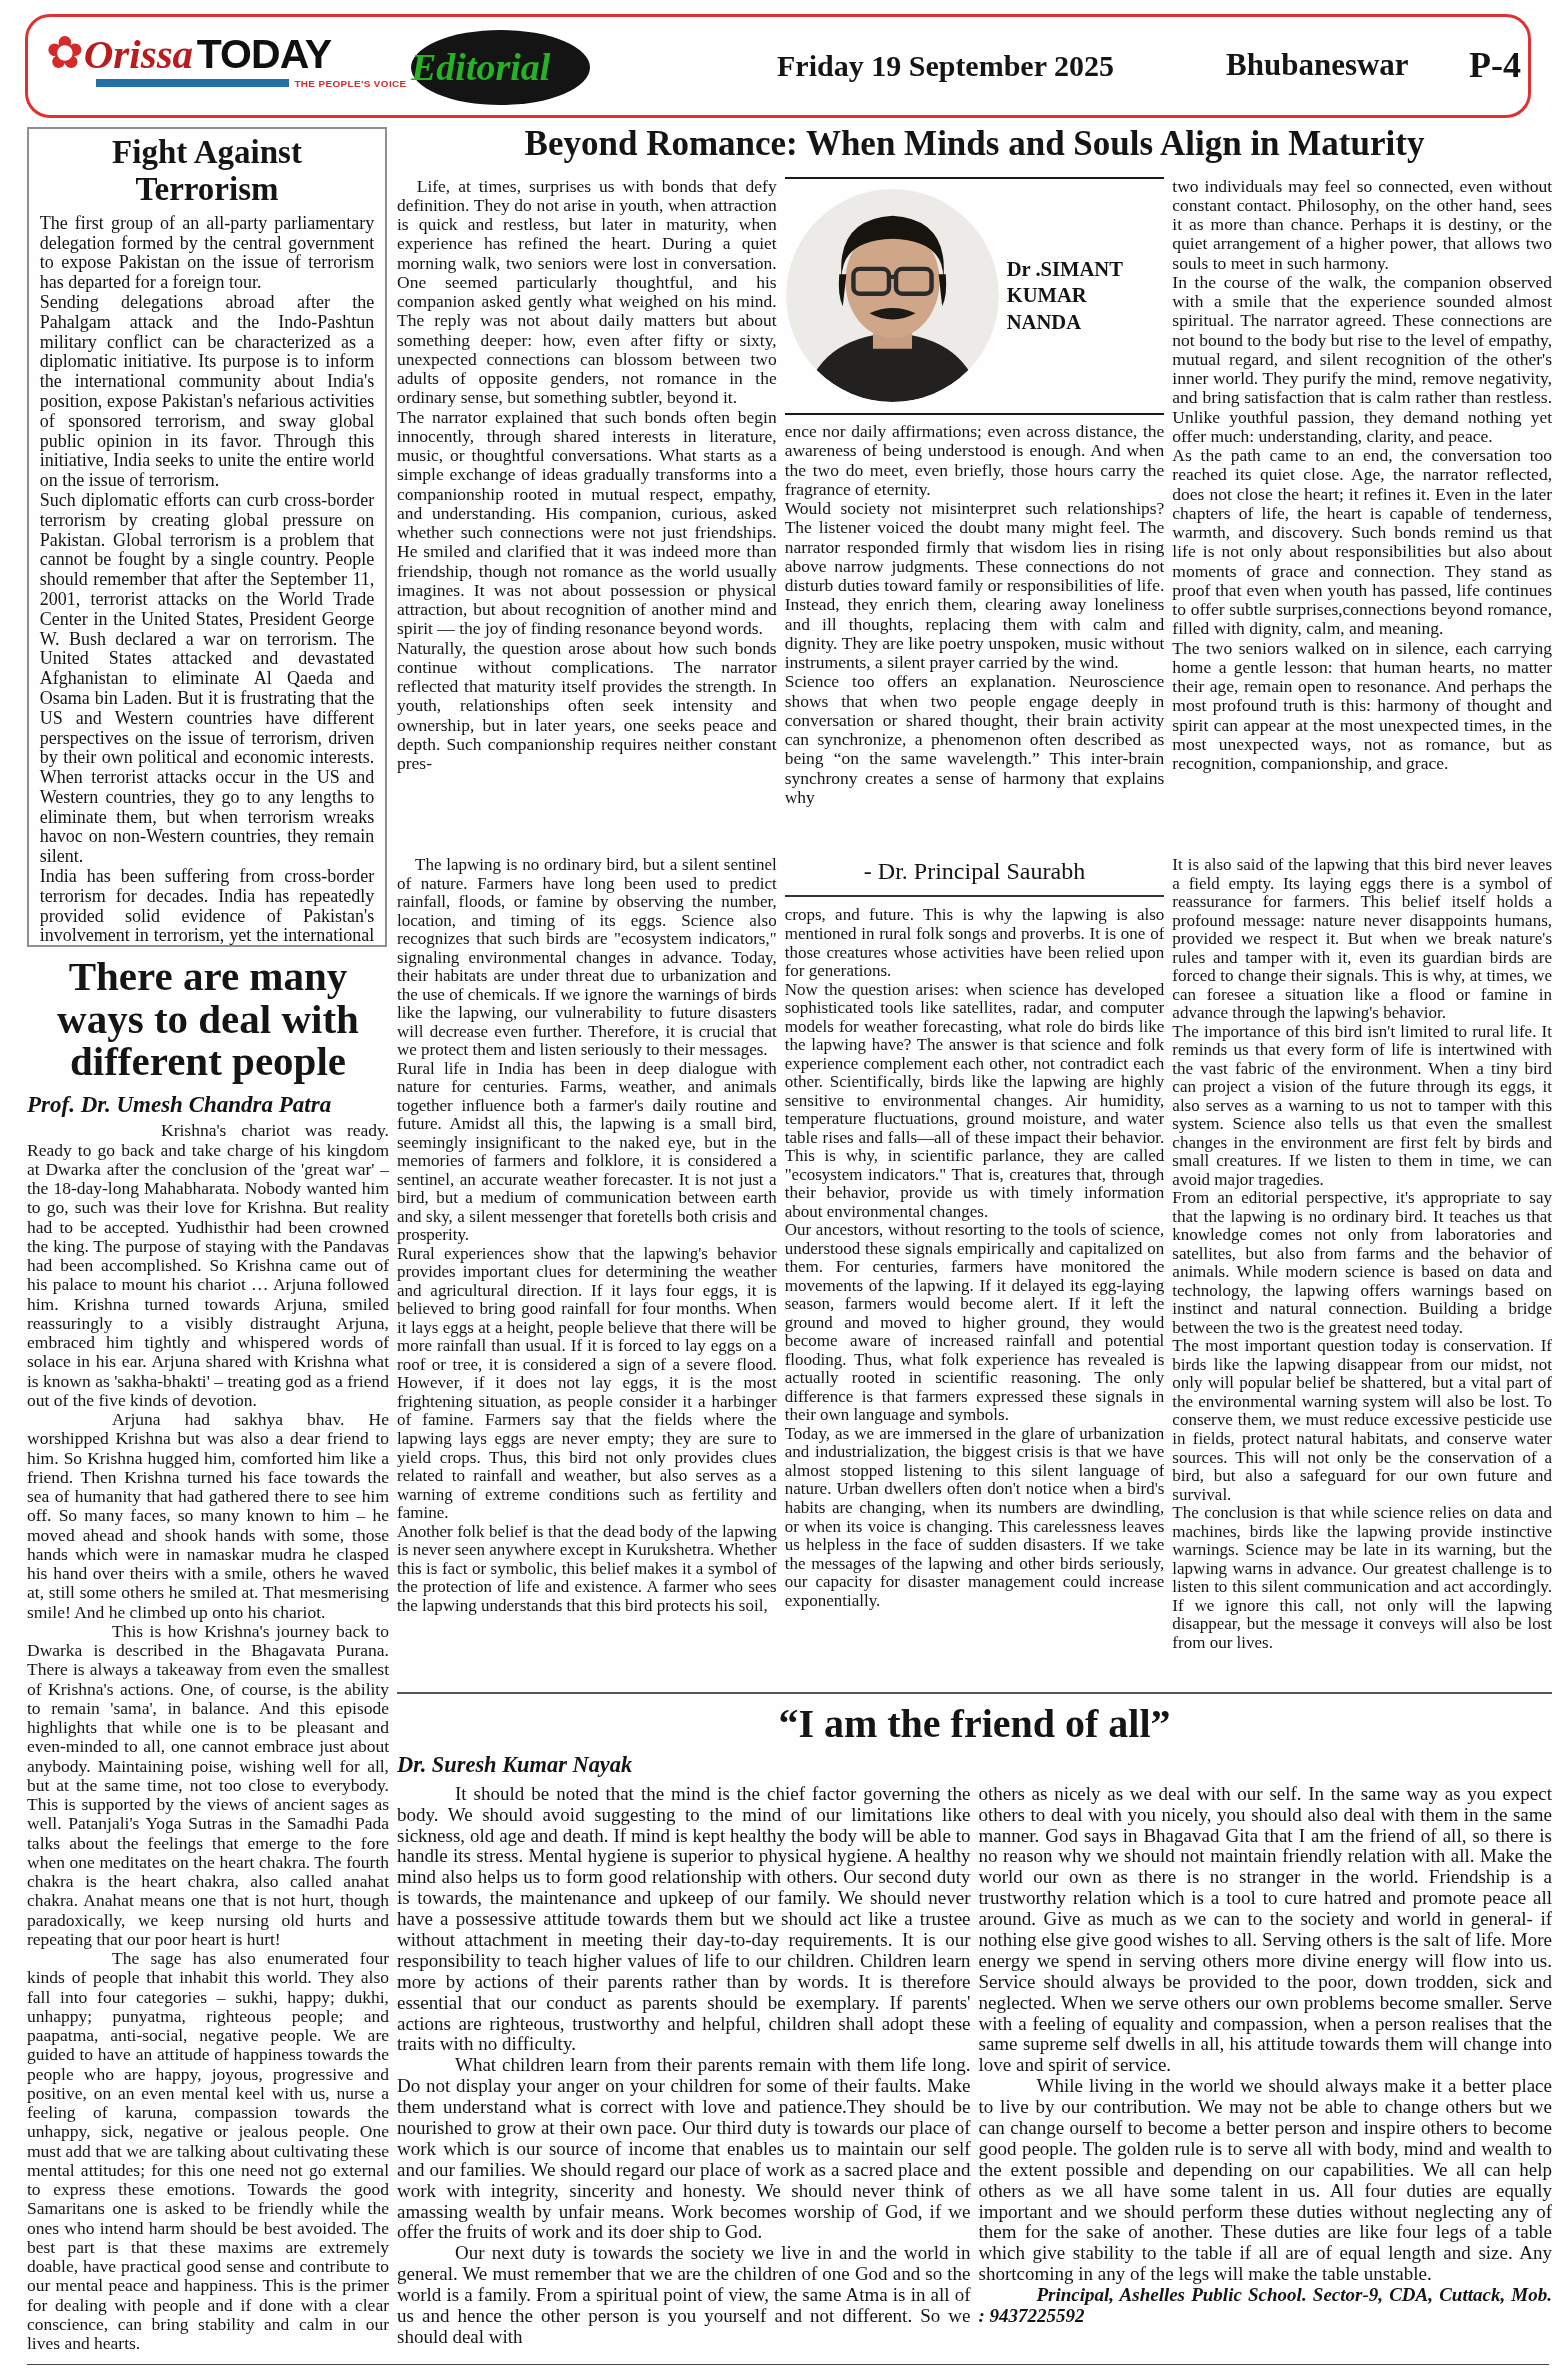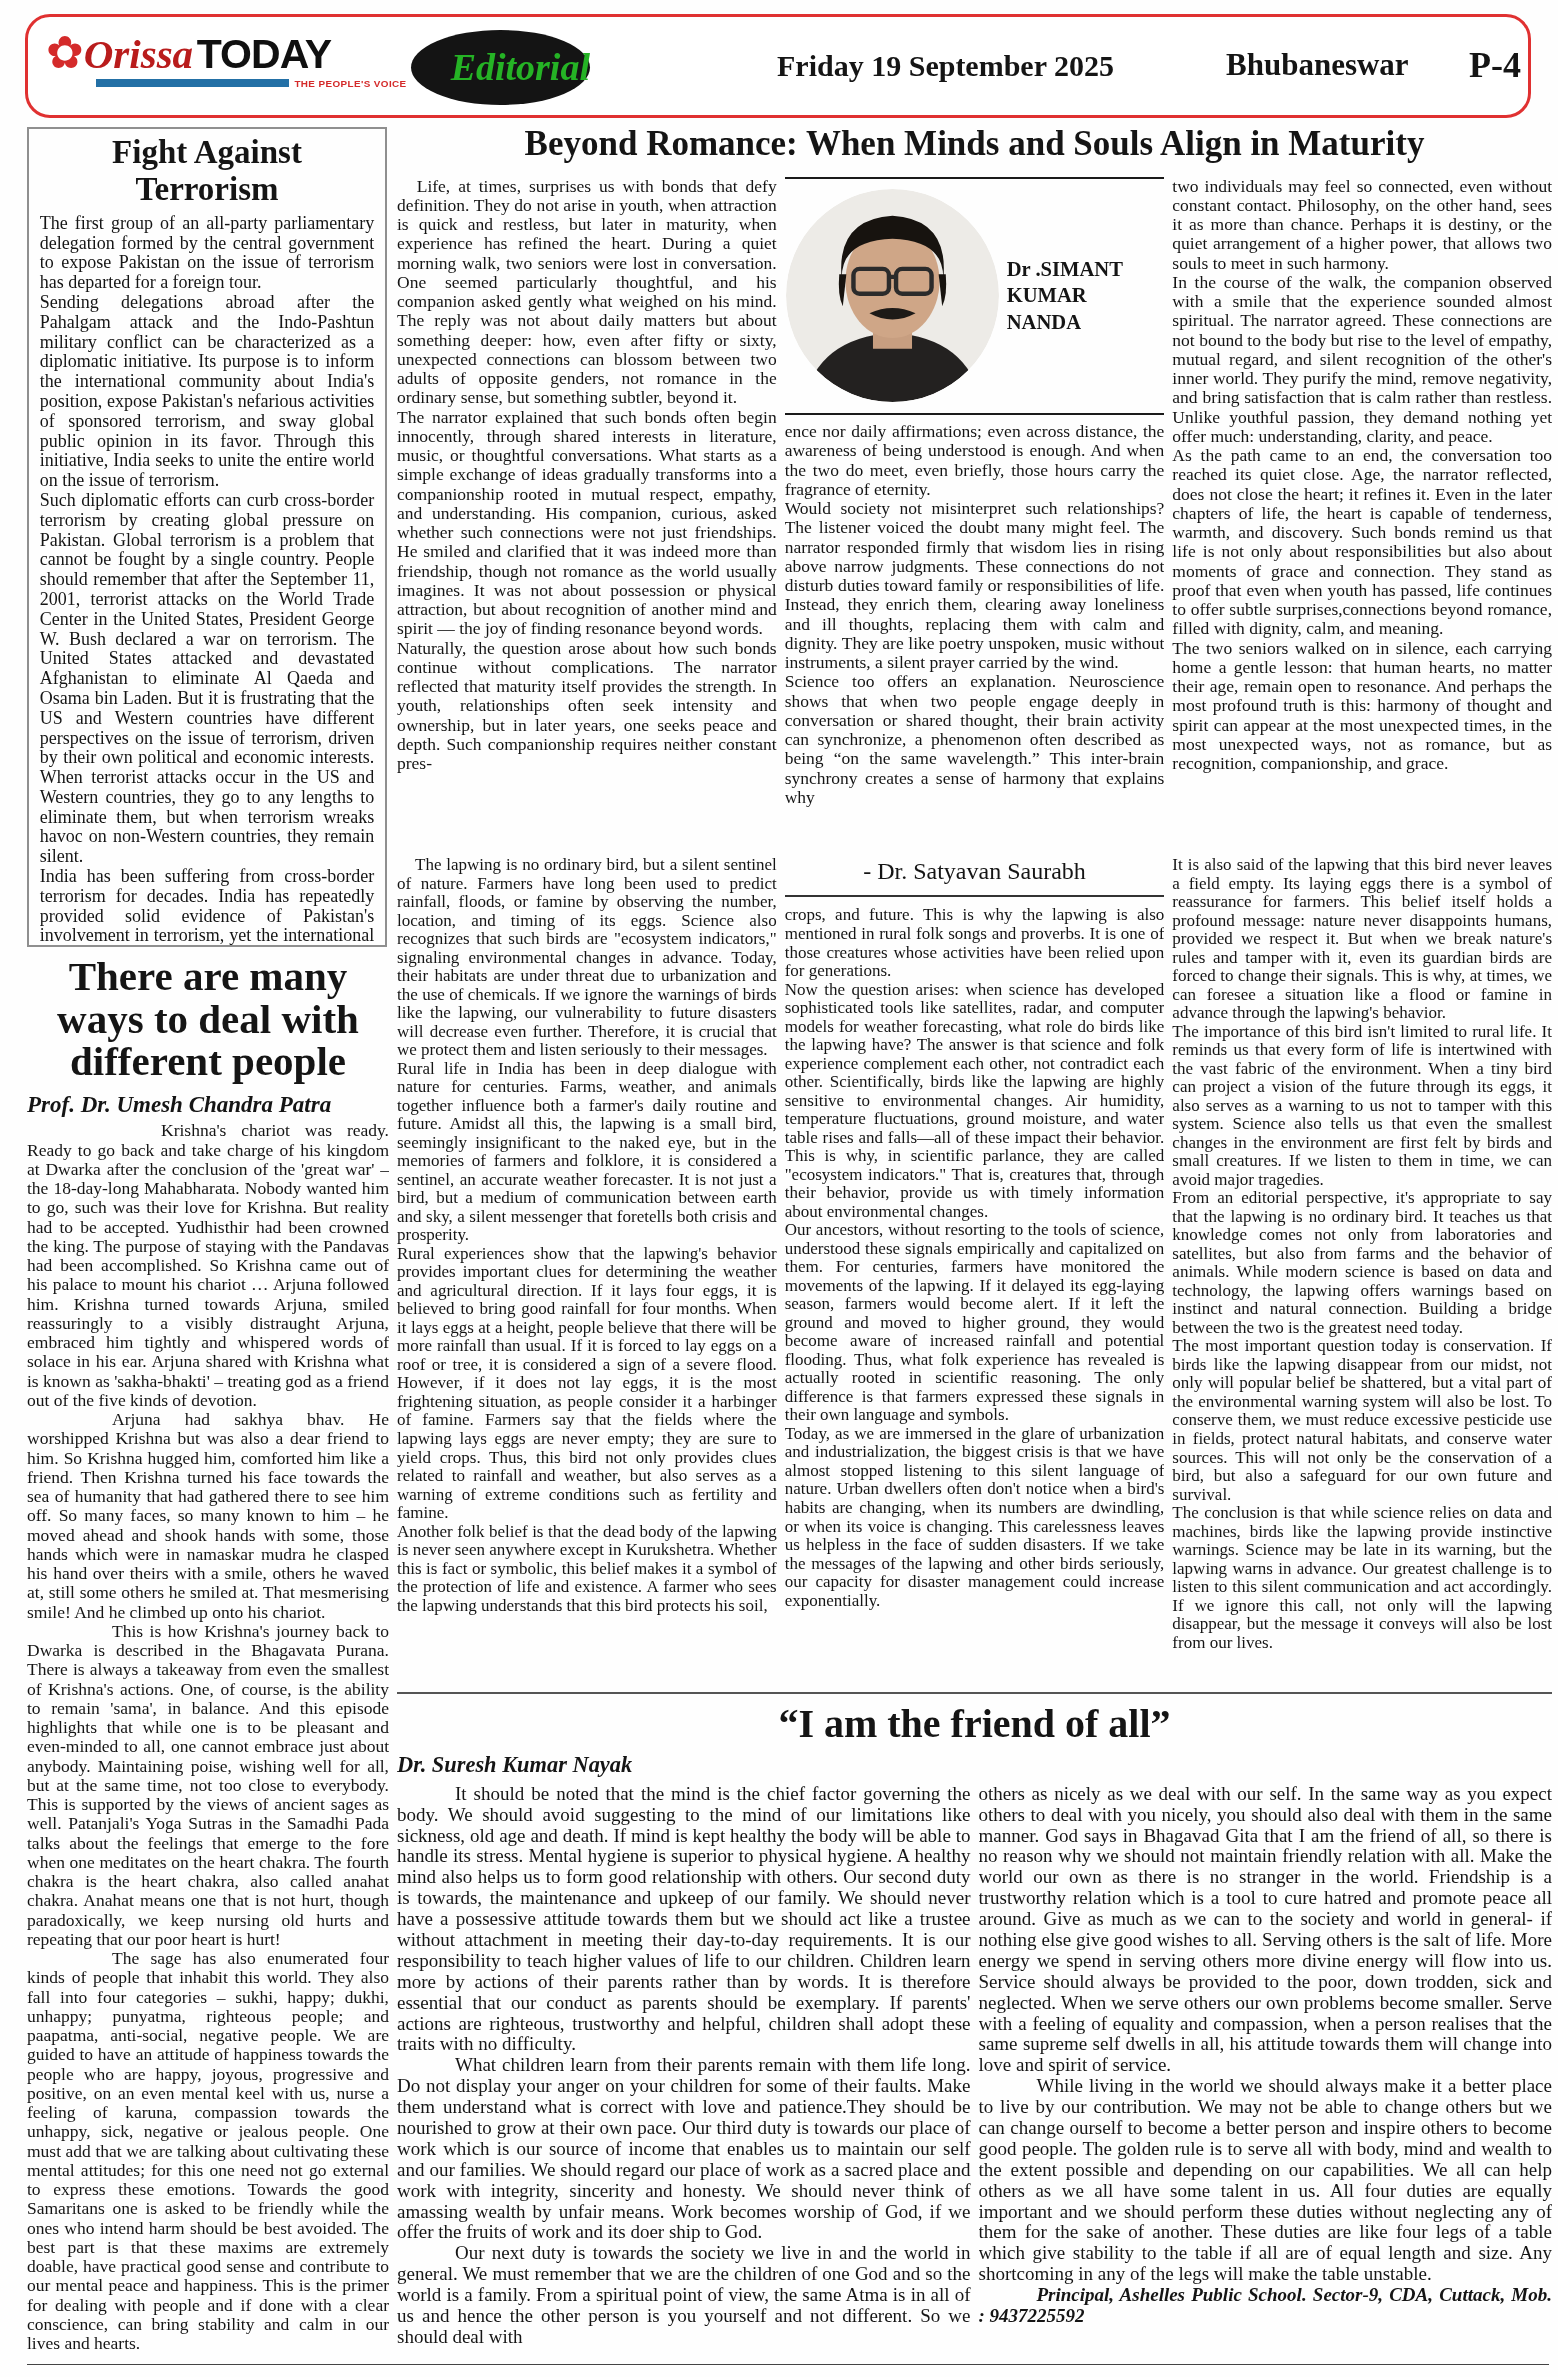--- a/index.html
+++ b/index.html
@@ -11,21 +11,21 @@
                 border:3.6px solid #e03131; border-radius:25px; background:#fff; box-sizing:border-box; }
   .masthead { position:absolute; left:18px; top:12.5px; }
   .masthead-row { display:flex; align-items:baseline; }
   .flower { color:#d42a2a; font-size:45px; line-height:1; margin-right:0px; }
   .m-orissa { font-style:italic; font-weight:bold; font-size:41px; color:#b91c1c; }
   .m-today { font-weight:bold; font-size:41px; font-family:"Liberation Sans", sans-serif; letter-spacing:-0.9px; margin-left:3.6px; color:#101010; }
   .m-underline { display:flex; align-items:center; margin-left:50px; margin-top:0px; }
   .m-bar { width:193px; height:8px; background:#2370a6; }
   .m-tagline { color:#d42a2a; font-size:9.9px; font-weight:bold; font-family:"Liberation Sans", sans-serif; margin-left:5.4px; letter-spacing:0.4px; }
   .editorial-oval { position:absolute; left:383px; top:12.5px; width:179px; height:75px; background:#141414;
-                    border-radius:50%; display:flex; align-items:center; justify-content:flex-end; }
+                    border-radius:50%; display:flex; align-items:center; justify-content:flex-start; }
   .editorial-text { color:#25b325; font-size:38px; font-weight:bold; font-style:italic; }
   .header-date { position:absolute; left:707px; top:32px; width:421px; text-align:center; font-size:30px; font-weight:bold; }
   .header-city { position:absolute; left:1198px; top:30px; font-size:31px; font-weight:bold; }
   .header-pageno { position:absolute; left:1417px; top:27px; font-size:36px; font-weight:bold;margin-left:24px; }
 
   
   .terror-box { position:absolute; left:27px; top:127px; width:360px; height:820px; box-sizing:border-box;
                 border:2.7px solid #8f8f8f; padding:3.6px 10.7px 0 10.7px; overflow:hidden; }
   .terror-title { text-align:center; font-size:33px; font-weight:bold; margin:1.8px 0 5.4px 0; }
   .terror-box p { margin:0; font-size:18px; line-height:1.1; text-align:justify; hyphens:auto; }
@@ -163,21 +163,21 @@
 
   <div class="lapwing">
     <div class="cols">
       <div class="col">
         <p class="ind">The lapwing is no ordinary bird, but a silent sentinel of nature. Farmers have long been used to predict rainfall, floods, or famine by observing the number, location, and timing of its eggs. Science also recognizes that such birds are "ecosystem indicators," signaling environmental changes in advance. Today, their habitats are under threat due to urbanization and the use of chemicals. If we ignore the warnings of birds like the lapwing, our vulnerability to future disasters will decrease even further. Therefore, it is crucial that we protect them and listen seriously to their messages.</p>
         <p>Rural life in India has been in deep dialogue with nature for centuries. Farms, weather, and animals together influence both a farmer's daily routine and future. Amidst all this, the lapwing is a small bird, seemingly insignificant to the naked eye, but in the memories of farmers and folklore, it is considered a sentinel, an accurate weather forecaster. It is not just a bird, but a medium of communication between earth and sky, a silent messenger that foretells both crisis and prosperity.</p>
         <p>Rural experiences show that the lapwing's behavior provides important clues for determining the weather and agricultural direction. If it lays four eggs, it is believed to bring good rainfall for four months. When it lays eggs at a height, people believe that there will be more rainfall than usual. If it is forced to lay eggs on a roof or tree, it is considered a sign of a severe flood. However, if it does not lay eggs, it is the most frightening situation, as people consider it a harbinger of famine. Farmers say that the fields where the lapwing lays eggs are never empty; they are sure to yield crops. Thus, this bird not only provides clues related to rainfall and weather, but also serves as a warning of extreme conditions such as fertility and famine.</p>
         <p>Another folk belief is that the dead body of the lapwing is never seen anywhere except in Kurukshetra. Whether this is fact or symbolic, this belief makes it a symbol of the protection of life and existence. A farmer who sees the lapwing understands that this bird protects his soil,</p>
       </div>
       <div class="col">
-        <div class="lapwing-byline">- Dr. Satyavan Saurabh</div>
+        <div class="lapwing-byline">- Dr. Principal Saurabh</div>
         <div class="lapwing-rule"></div>
         <p>crops, and future. This is why the lapwing is also mentioned in rural folk songs and proverbs. It is one of those creatures whose activities have been relied upon for generations.</p>
         <p>Now the question arises: when science has developed sophisticated tools like satellites, radar, and computer models for weather forecasting, what role do birds like the lapwing have? The answer is that science and folk experience complement each other, not contradict each other. Scientifically, birds like the lapwing are highly sensitive to environmental changes. Air humidity, temperature fluctuations, ground moisture, and water table rises and falls—all of these impact their behavior. This is why, in scientific parlance, they are called "ecosystem indicators." That is, creatures that, through their behavior, provide us with timely information about environmental changes.</p>
         <p>Our ancestors, without resorting to the tools of science, understood these signals empirically and capitalized on them. For centuries, farmers have monitored the movements of the lapwing. If it delayed its egg-laying season, farmers would become alert. If it left the ground and moved to higher ground, they would become aware of increased rainfall and potential flooding. Thus, what folk experience has revealed is actually rooted in scientific reasoning. The only difference is that farmers expressed these signals in their own language and symbols.</p>
         <p>Today, as we are immersed in the glare of urbanization and industrialization, the biggest crisis is that we have almost stopped listening to this silent language of nature. Urban dwellers often don't notice when a bird's habits are changing, when its numbers are dwindling, or when its voice is changing. This carelessness leaves us helpless in the face of sudden disasters. If we take the messages of the lapwing and other birds seriously, our capacity for disaster management could increase exponentially.</p>
       </div>
       <div class="col">
         <p>It is also said of the lapwing that this bird never leaves a field empty. Its laying eggs there is a symbol of reassurance for farmers. This belief itself holds a profound message: nature never disappoints humans, provided we respect it. But when we break nature's rules and tamper with it, even its guardian birds are forced to change their signals. This is why, at times, we can foresee a situation like a flood or famine in advance through the lapwing's behavior.</p>
         <p>The importance of this bird isn't limited to rural life. It reminds us that every form of life is intertwined with the vast fabric of the environment. When a tiny bird can project a vision of the future through its eggs, it also serves as a warning to us not to tamper with this system. Science also tells us that even the smallest changes in the environment are first felt by birds and small creatures. If we listen to them in time, we can avoid major tragedies.</p>
         <p>From an editorial perspective, it's appropriate to say that the lapwing is no ordinary bird. It teaches us that knowledge comes not only from laboratories and satellites, but also from farms and the behavior of animals. While modern science is based on data and technology, the lapwing offers warnings based on instinct and natural connection. Building a bridge between the two is the greatest need today.</p>

